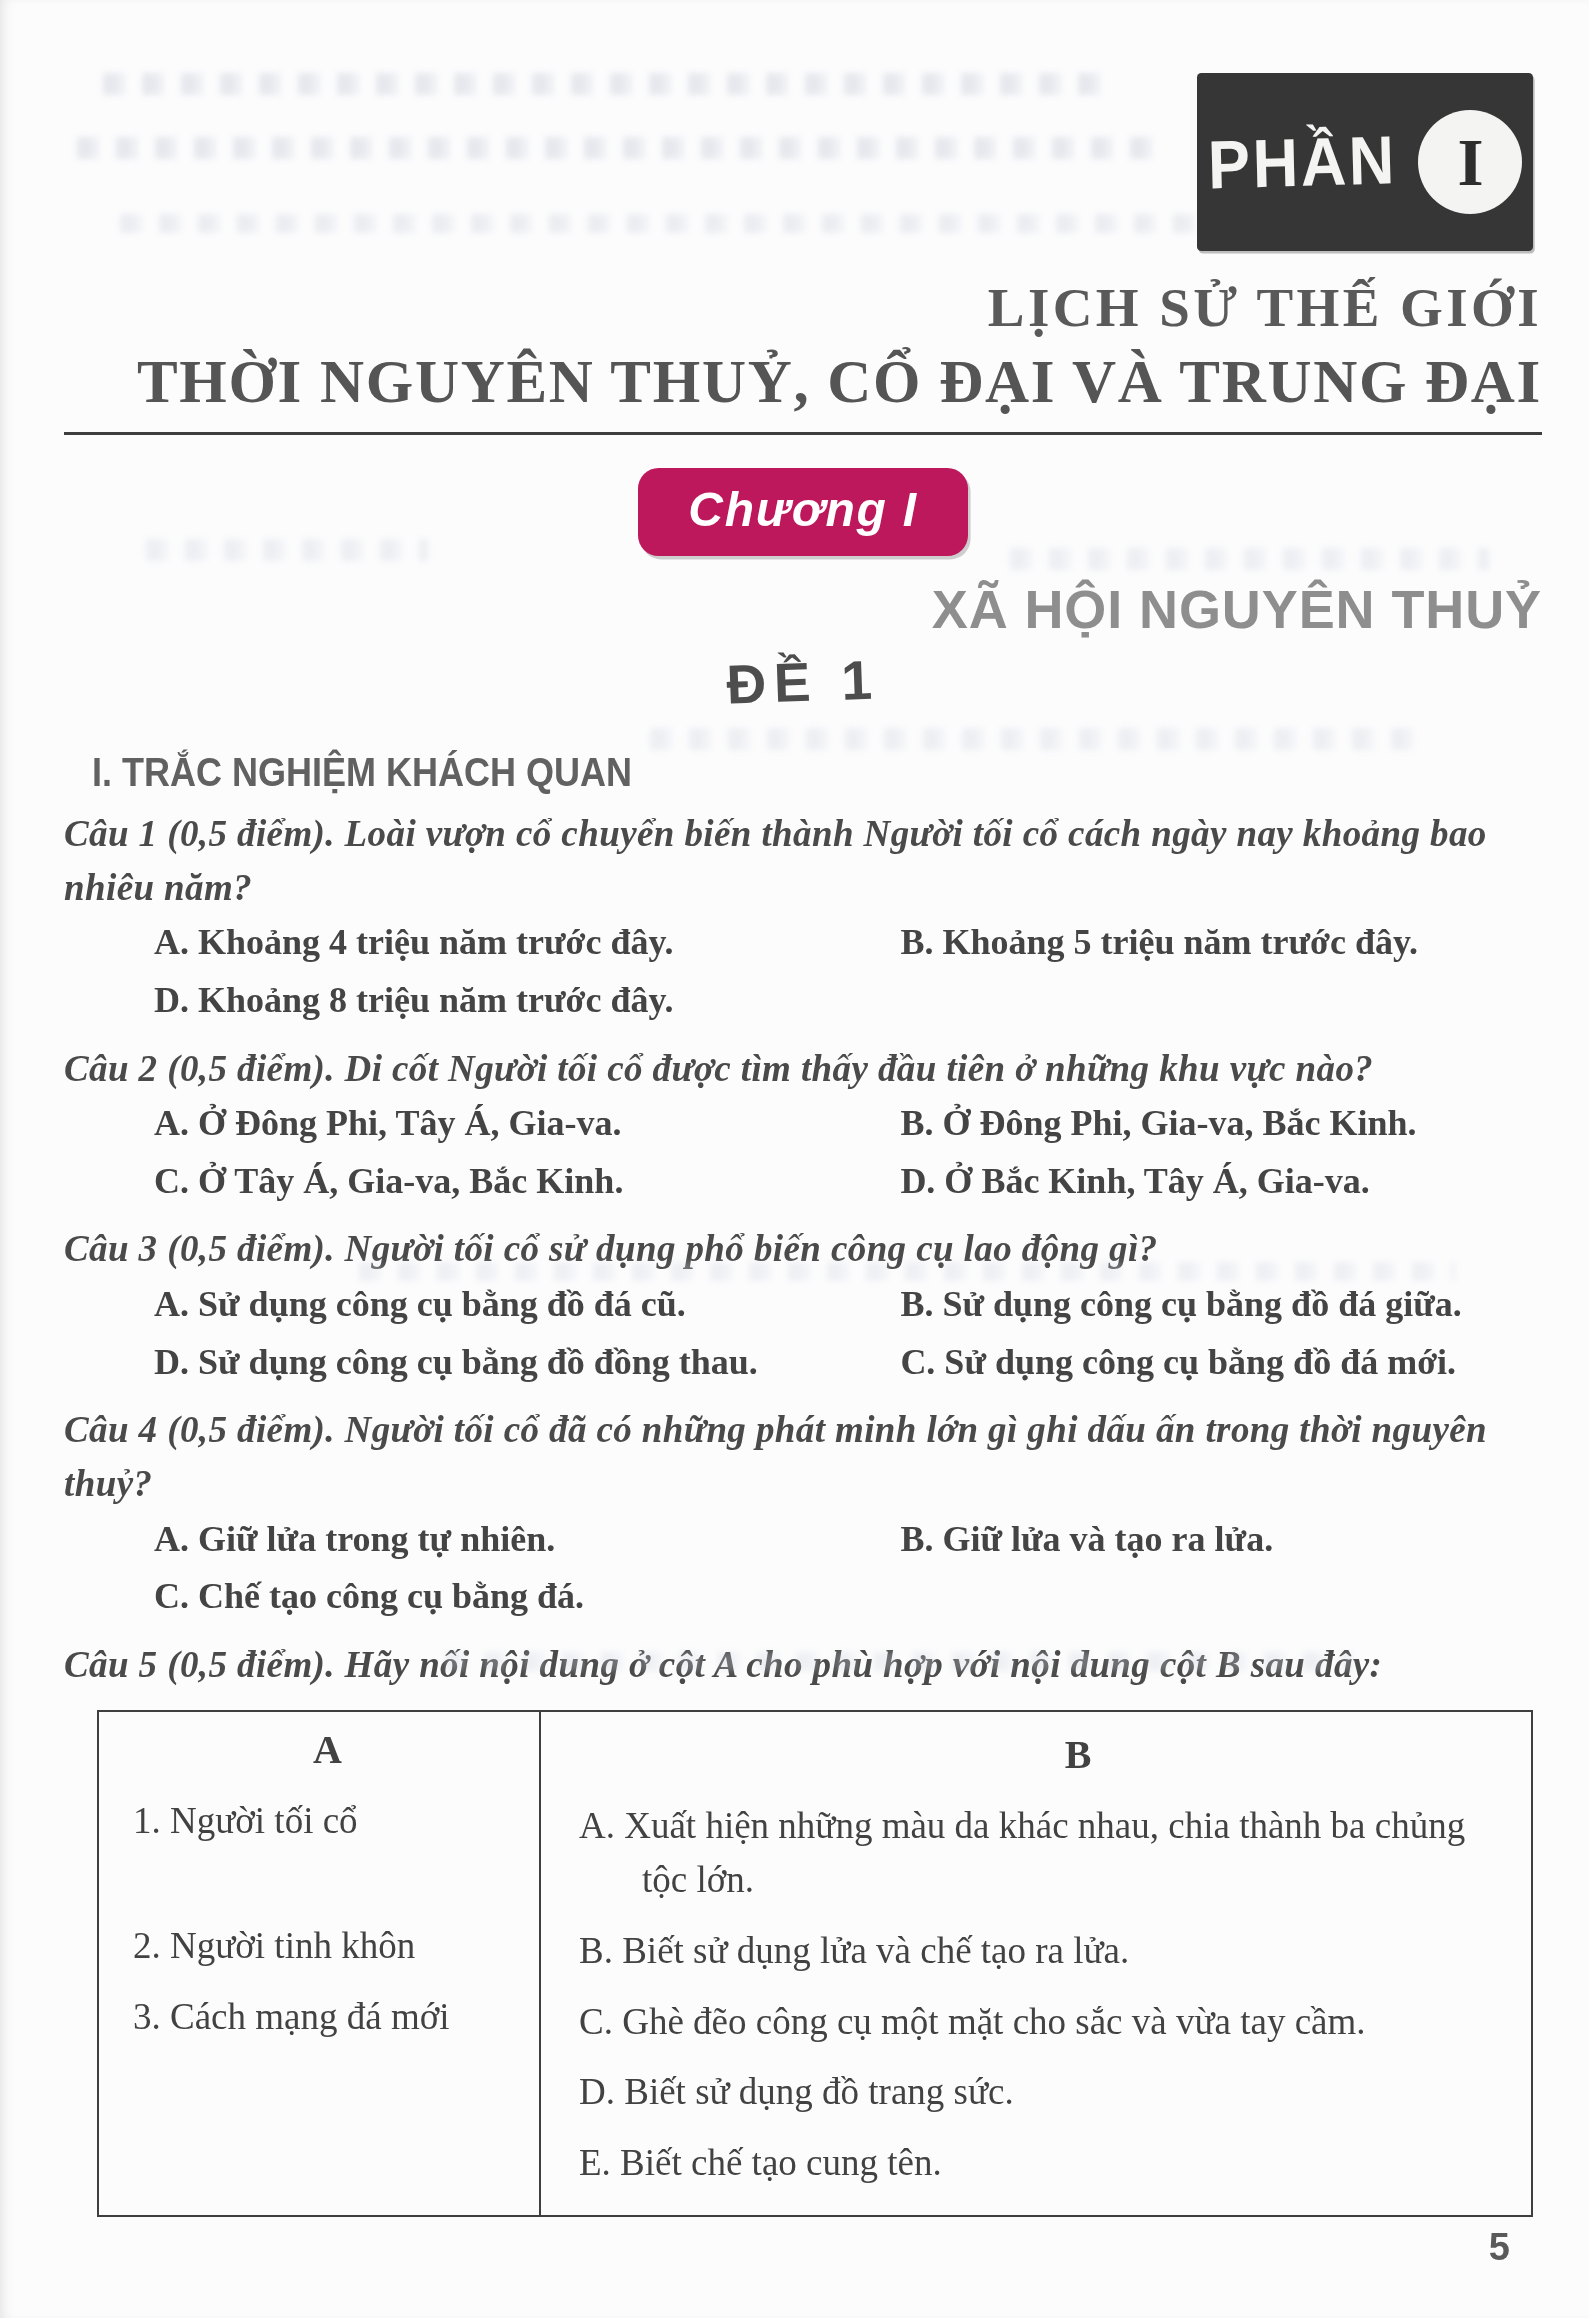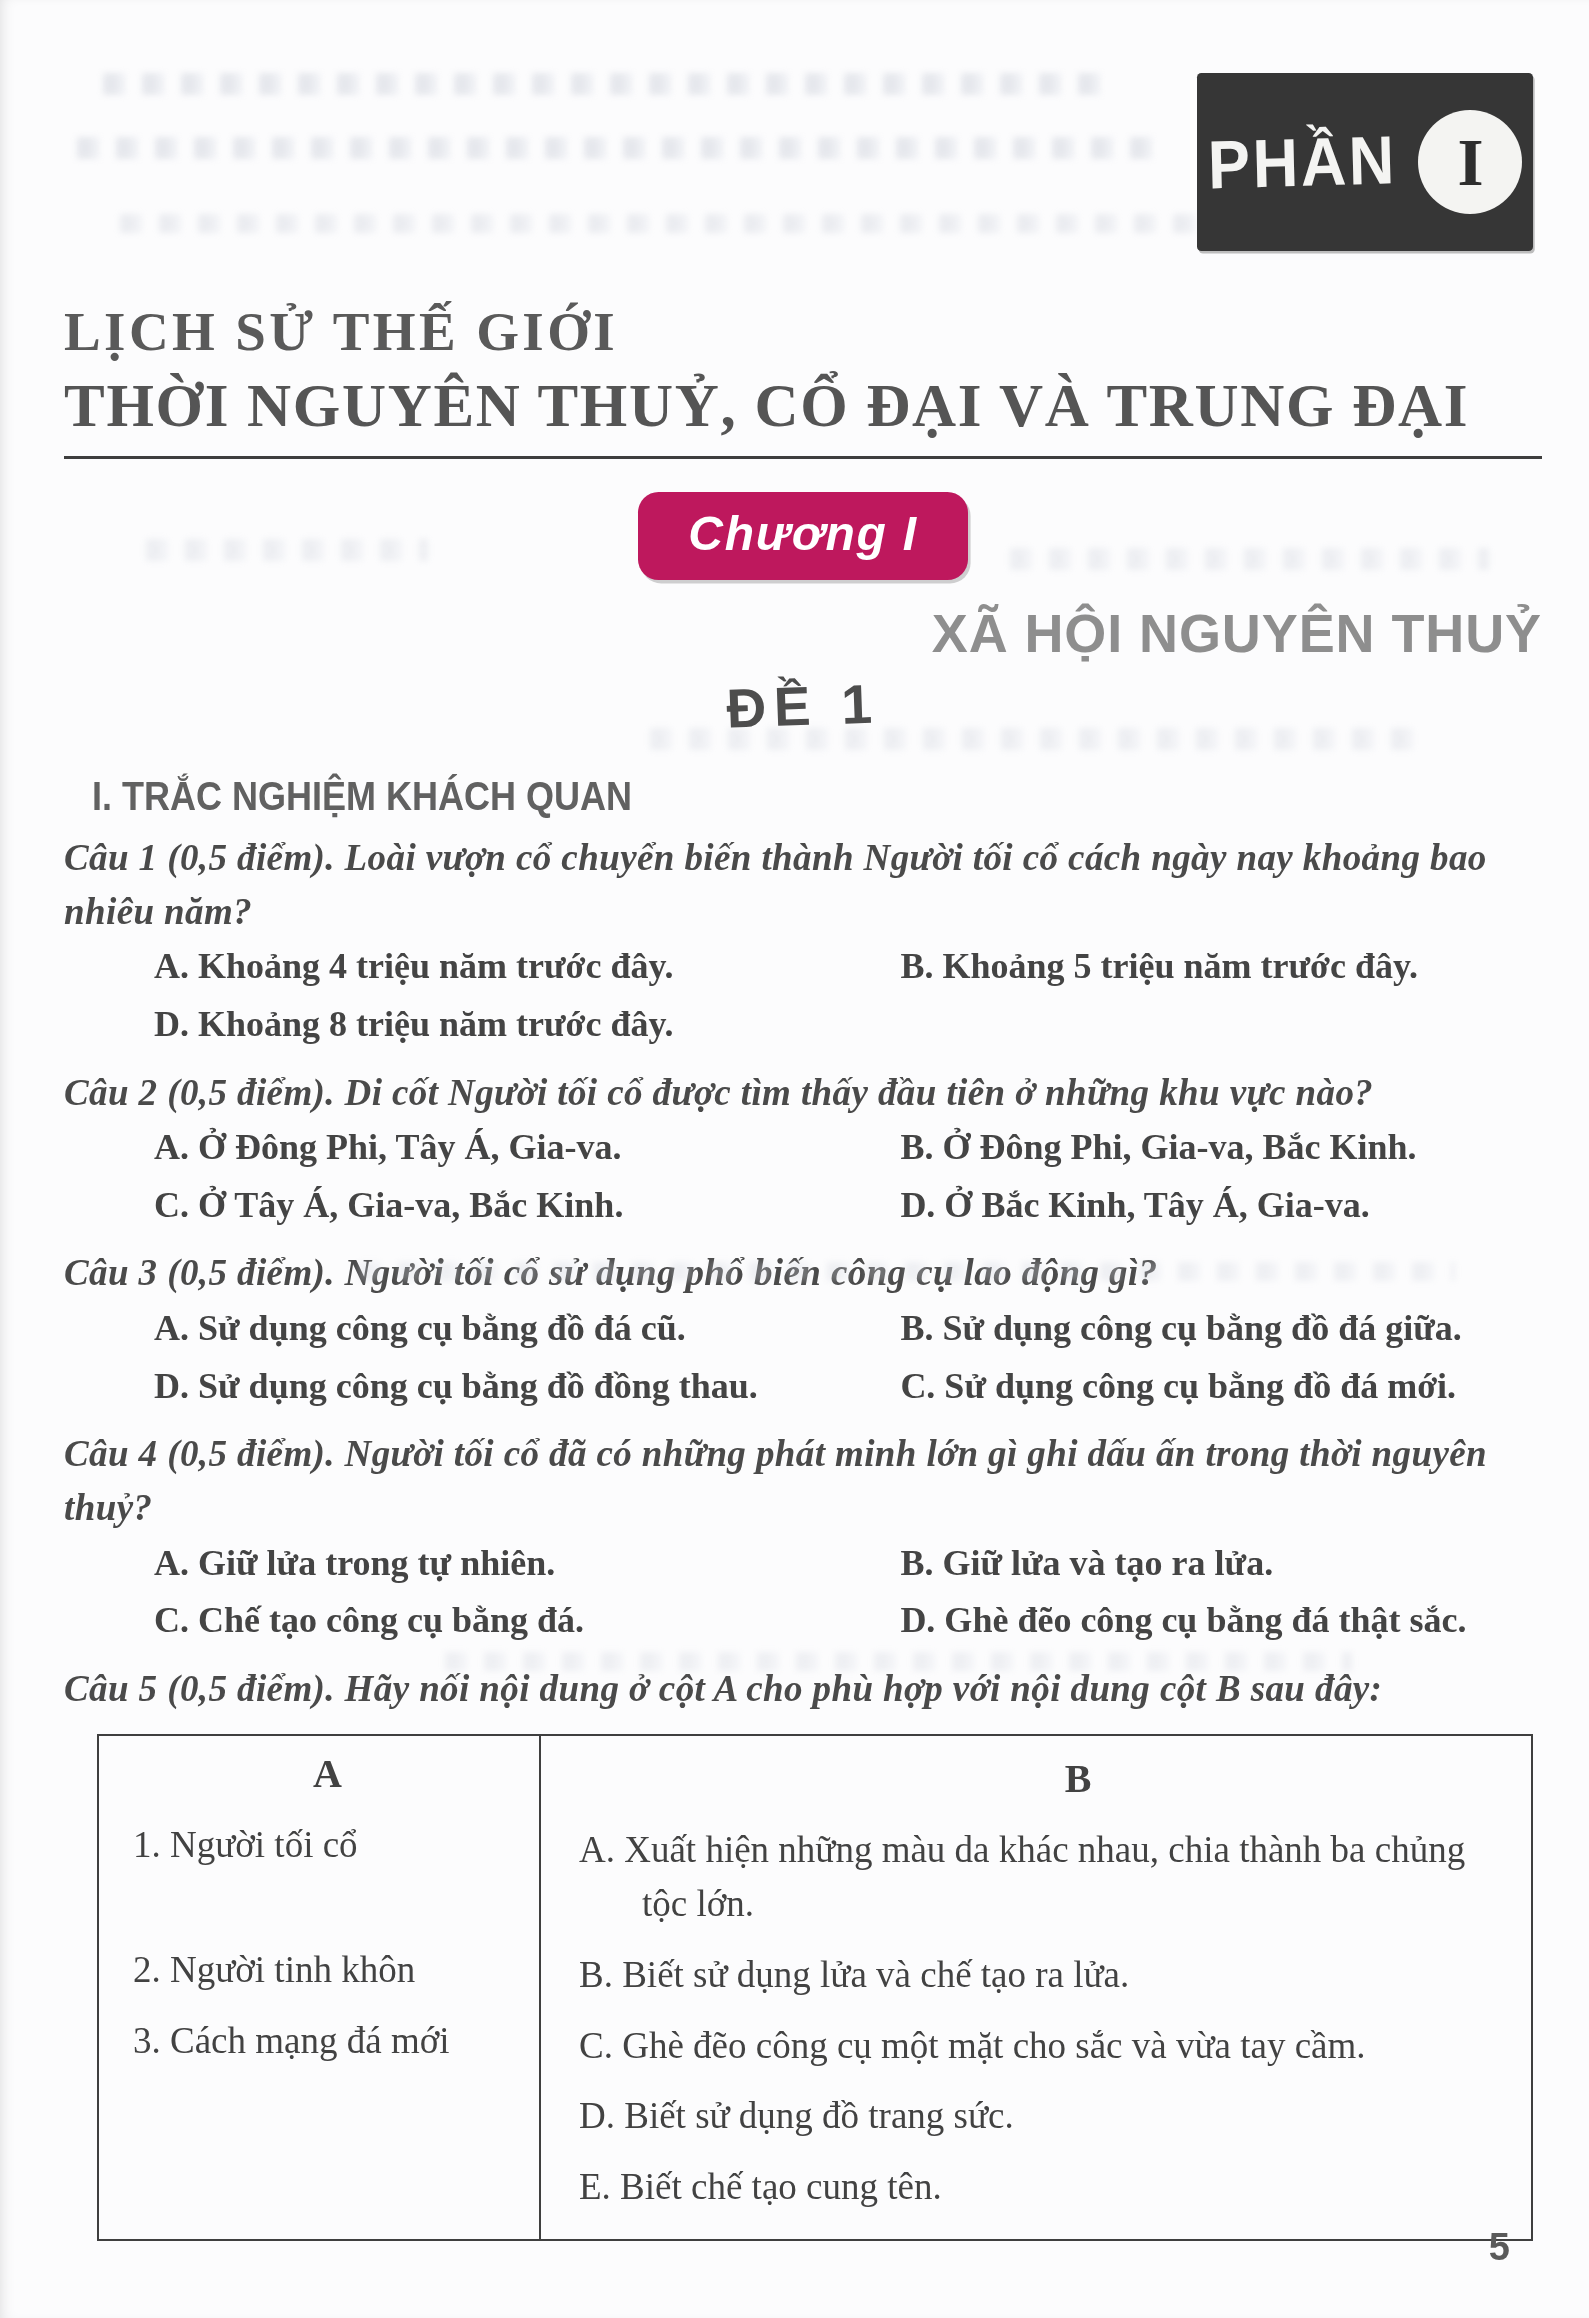--- a/index.html
+++ b/index.html
@@ -43,21 +43,21 @@
   }
   .part-circle{
     width:104px;height:104px;border-radius:50%;background:#f4f4f2;
     display:flex;align-items:center;justify-content:center;
   }
   .part-circle .num{
     font-family:"Liberation Serif",serif;font-weight:700;
     font-size:67px;color:#2e2e2e;line-height:1;
   }
 
-  .title-block{padding-top:272px;text-align:left;margin-top:24px;}
+  .title-block{padding-top:272px;text-align:right;}
   .title-line1{
     font-size:55px;font-weight:700;color:#5a5a5a;letter-spacing:3.4px;line-height:1.3;
   }
   .title-line2{
     font-size:61px;font-weight:700;color:#555;letter-spacing:1.7px;line-height:1.25;
   }
   .title-rule{height:3.4px;background:#3e3e3e;margin-top:12px;border:none;}
 
   .chapter-badge{
     margin:33px auto 0;width:max-content;
@@ -186,21 +186,20 @@
       <div class="opt">C. Sử dụng công cụ bằng đồ đá mới.</div>
     </div>
   </div>
 
   <div class="q">
     <div class="q-stem">Câu 4 (0,5 điểm). Người tối cổ đã có những phát minh lớn gì ghi dấu ấn trong thời nguyên thuỷ?</div>
     <div class="opts">
       <div class="opt">A. Giữ lửa trong tự nhiên.</div>
       <div class="opt">B. Giữ lửa và tạo ra lửa.</div>
       <div class="opt">C. Chế tạo công cụ bằng đá.</div>
-      <div class="opt">D. Ghè đẽo công cụ bằng đá thật sắc.</div>
     </div>
   </div>
 
   <div class="q">
     <div class="q-stem">Câu 5 (0,5 điểm). Hãy nối nội dung ở cột A cho phù hợp với nội dung cột B sau đây:</div>
   </div>
 
   <div class="match-table">
     <div class="mt-a mt-head">A</div>
     <div class="mt-b mt-head">B</div>

